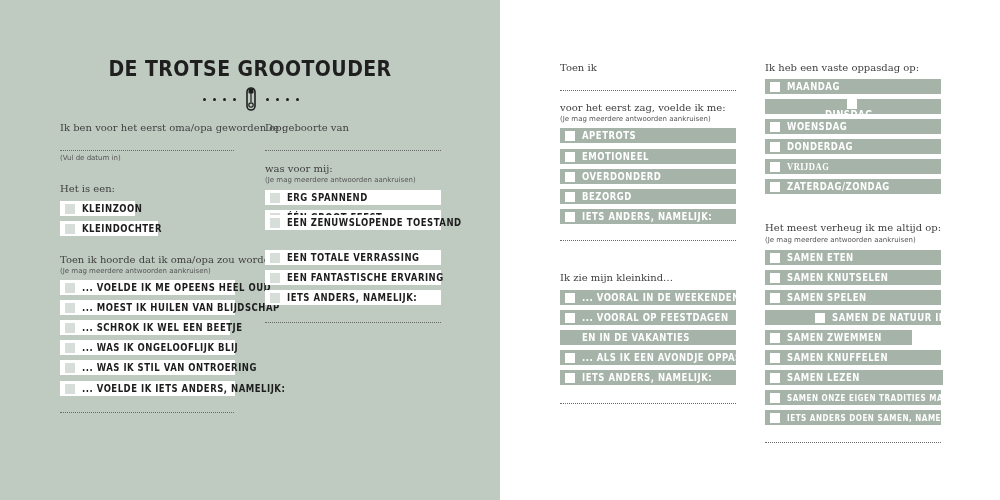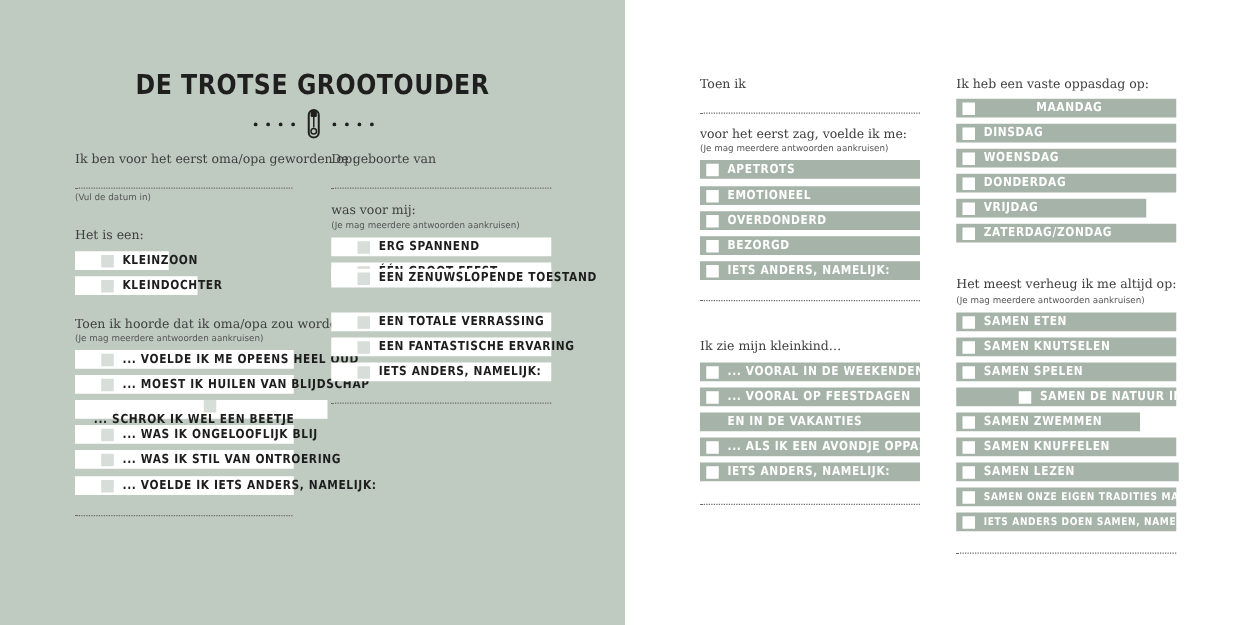--- a/index.html
+++ b/index.html
@@ -20,21 +20,21 @@
 
   .label { position: absolute; font-size: 10px; color: #3f3f3f; white-space: nowrap; }
   .sub { position: absolute; font-family: "DejaVu Sans", sans-serif; font-size: 7px; color: #555; white-space: nowrap; }
   .dotline { position: absolute; height: 0; border-top: 1px dotted #6b6b6b; }
 
   .opt { position: absolute; height: 15px; display: flex; align-items: center; white-space: nowrap;
     font-family: "DejaVu Sans", sans-serif; font-weight: bold; font-size: 10px; letter-spacing: 0.6px; }
   .opt .cb { width: 10px; height: 10px; margin-left: 5px; margin-right: 7px; flex: none; }
   .opt .txt { transform: scaleX(0.85); transform-origin: left center; display: inline-block; }
 
-  .opt.light { background: #ffffff; color: #1d1d1d; padding-left: 16px; }
+  .opt.light { background: #ffffff; color: #1d1d1d; }
   .opt.light .cb { background: #d7ddd8; }
   .opt.dark { background: #a6b3a8; color: #ffffff; }
   .opt.dark .cb { background: #ffffff; }
   .opt.nocb .cb { visibility: hidden; }
 </style>
 </head>
 <body>
 
 <div class="page-left">
   <div class="title">DE TROTSE GROOTOUDER</div>
@@ -76,21 +76,21 @@
   <div class="label" style="left:60px;top:254px;">Toen ik hoorde dat ik oma/opa zou worden…</div>
   <div class="sub" style="left:60px;top:267px;">(Je mag meerdere antwoorden aankruisen)</div>
   <div class="opt light" style="left:60px;top:280px;width:175px;">
       <span class="cb"></span>
       <span class="txt">... VOELDE IK ME OPEENS HEEL OUD</span>
     </div>
   <div class="opt light" style="left:60px;top:300px;width:175px;">
       <span class="cb"></span>
       <span class="txt">... MOEST IK HUILEN VAN BLIJDSCHAP</span>
     </div>
-  <div class="opt light" style="left:60px;top:320px;width:202px;flex-direction:column;">
+  <div class="opt light" style="left:60px;top:320px;width:170px;">
       <span class="cb"></span>
       <span class="txt">... SCHROK IK WEL EEN BEETJE</span>
     </div>
   <div class="opt light" style="left:60px;top:340px;width:175px;">
       <span class="cb"></span>
       <span class="txt">... WAS IK ONGELOOFLIJK BLIJ</span>
     </div>
   <div class="opt light" style="left:60px;top:360px;width:175px;">
       <span class="cb"></span>
       <span class="txt">... WAS IK STIL VAN ONTROERING</span>
@@ -177,37 +177,37 @@
       <span class="cb"></span>
       <span class="txt">... ALS IK EEN AVONDJE OPPAS</span>
     </div>
   <div class="opt dark" style="left:60px;top:370px;width:176px;">
       <span class="cb"></span>
       <span class="txt">IETS ANDERS, NAMELIJK:</span>
     </div>
   <div class="dotline" style="left:60px;top:403px;width:176px;"></div>
 
   <div class="label" style="left:265px;top:62px;">Ik heb een vaste oppasdag op:</div>
-  <div class="opt dark" style="left:265px;top:79px;width:176px;gap:42px;">
+  <div class="opt dark" style="left:265px;top:79px;width:176px;">
       <span class="cb"></span>
       <span class="txt">MAANDAG</span>
     </div>
-  <div class="opt dark" style="left:265px;top:99px;width:176px;">
+  <div class="opt dark" style="left:265px;top:99px;width:176px;flex-direction:column;">
       <span class="cb"></span>
       <span class="txt">DINSDAG</span>
     </div>
   <div class="opt dark" style="left:265px;top:119px;width:176px;">
       <span class="cb"></span>
       <span class="txt">WOENSDAG</span>
     </div>
   <div class="opt dark" style="left:265px;top:139px;width:176px;">
       <span class="cb"></span>
       <span class="txt">DONDERDAG</span>
     </div>
-  <div class="opt dark" style="left:265px;top:159px;width:152px;">
+  <div class="opt dark" style="left:265px;top:159px;width:176px;font-family:Liberation Serif, serif;">
       <span class="cb"></span>
       <span class="txt">VRIJDAG</span>
     </div>
   <div class="opt dark" style="left:265px;top:179px;width:176px;">
       <span class="cb"></span>
       <span class="txt">ZATERDAG/ZONDAG</span>
     </div>
 
   <div class="label" style="left:265px;top:222px;">Het meest verheug ik me altijd op:</div>
   <div class="sub" style="left:265px;top:236px;">(Je mag meerdere antwoorden aankruisen)</div>

